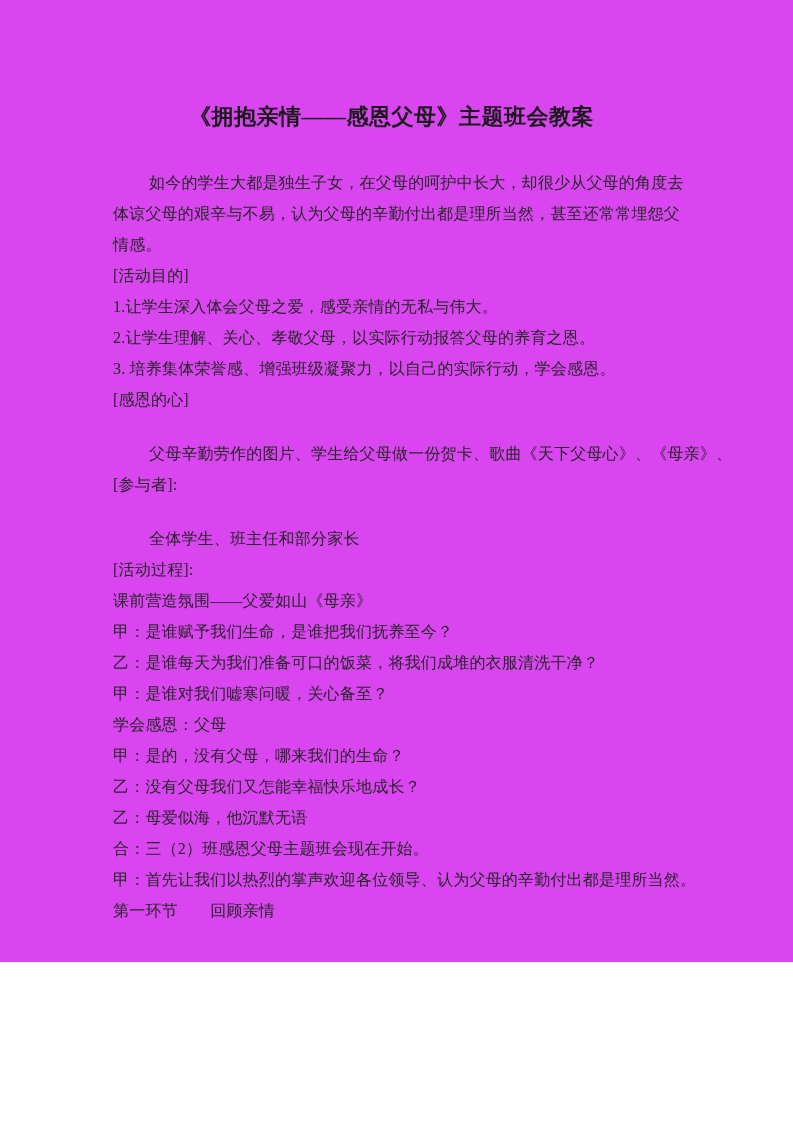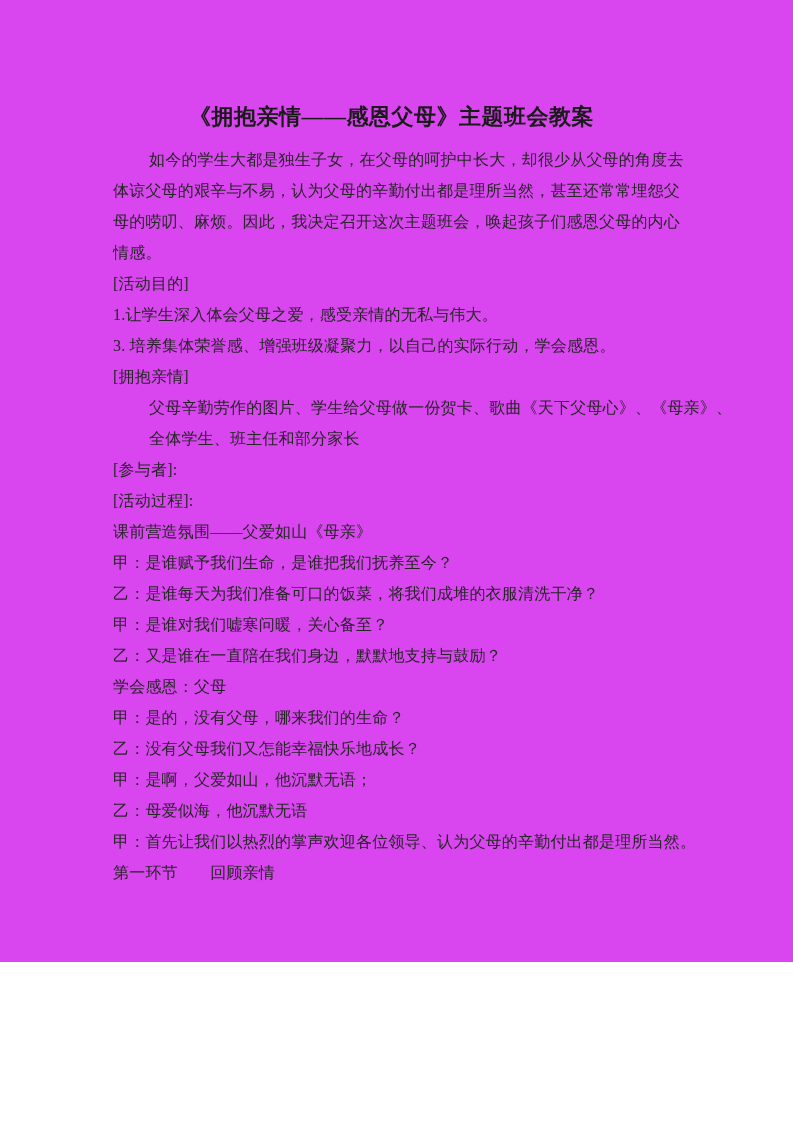--- a/index.html
+++ b/index.html
@@ -34,46 +34,46 @@
   }
   .line {
     height: 31px;
     line-height: 31px;
     font-size: 16px;
     white-space: nowrap;
     letter-spacing: 0.2px;
   }
   .indent {
     text-indent: 36px;
+    margin-top: 23px;
   }
 </style>
 </head>
 <body>
 
 <div class="page">
   <div class="content">
     <div class="doc-title">《拥抱亲情——感恩父母》主题班会教案</div>
     <div class="line indent">如今的学生大都是独生子女，在父母的呵护中长大，却很少从父母的角度去</div>
     <div class="line">体谅父母的艰辛与不易，认为父母的辛勤付出都是理所当然，甚至还常常埋怨父</div>
-    <div class="line">母的唠叨、麻烦。因此，我决定召开这次主题班会，唤起孩子们感恩父母的内心</div>
     <div class="line">情感。</div>
     <div class="line">[活动目的]</div>
     <div class="line">1.让学生深入体会父母之爱，感受亲情的无私与伟大。</div>
+    <div class="line">2.让学生理解、关心、孝敬父母，以实际行动报答父母的养育之恩。</div>
     <div class="line">3. 培养集体荣誉感、增强班级凝聚力，以自己的实际行动，学会感恩。</div>
-    <div class="line">[拥抱亲情]</div>
+    <div class="line">[感恩的心]</div>
     <div class="line indent">父母辛勤劳作的图片、学生给父母做一份贺卡、歌曲《天下父母心》、《母亲》、</div>
+    <div class="line">[参与者]:</div>
     <div class="line indent">全体学生、班主任和部分家长</div>
-    <div class="line">[参与者]:</div>
     <div class="line">[活动过程]:</div>
     <div class="line">课前营造氛围——父爱如山《母亲》</div>
     <div class="line">甲：是谁赋予我们生命，是谁把我们抚养至今？</div>
     <div class="line">乙：是谁每天为我们准备可口的饭菜，将我们成堆的衣服清洗干净？</div>
     <div class="line">甲：是谁对我们嘘寒问暖，关心备至？</div>
-    <div class="line">乙：又是谁在一直陪在我们身边，默默地支持与鼓励？</div>
     <div class="line">学会感恩：父母</div>
     <div class="line">甲：是的，没有父母，哪来我们的生命？</div>
     <div class="line">乙：没有父母我们又怎能幸福快乐地成长？</div>
-    <div class="line">甲：是啊，父爱如山，他沉默无语；</div>
     <div class="line">乙：母爱似海，他沉默无语</div>
+    <div class="line">合：三（2）班感恩父母主题班会现在开始。</div>
     <div class="line">甲：首先让我们以热烈的掌声欢迎各位领导、认为父母的辛勤付出都是理所当然。</div>
     <div class="line">第一环节　　回顾亲情</div>
   </div>
 </div>
 
 </body></html>

